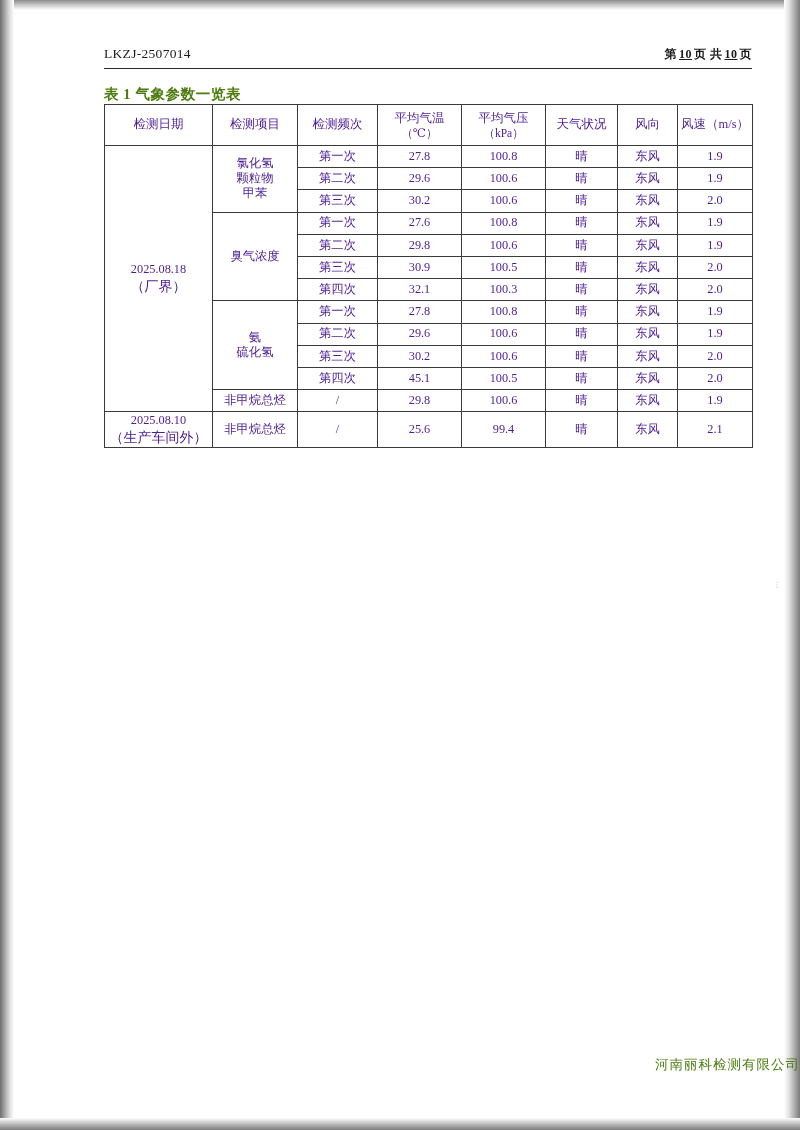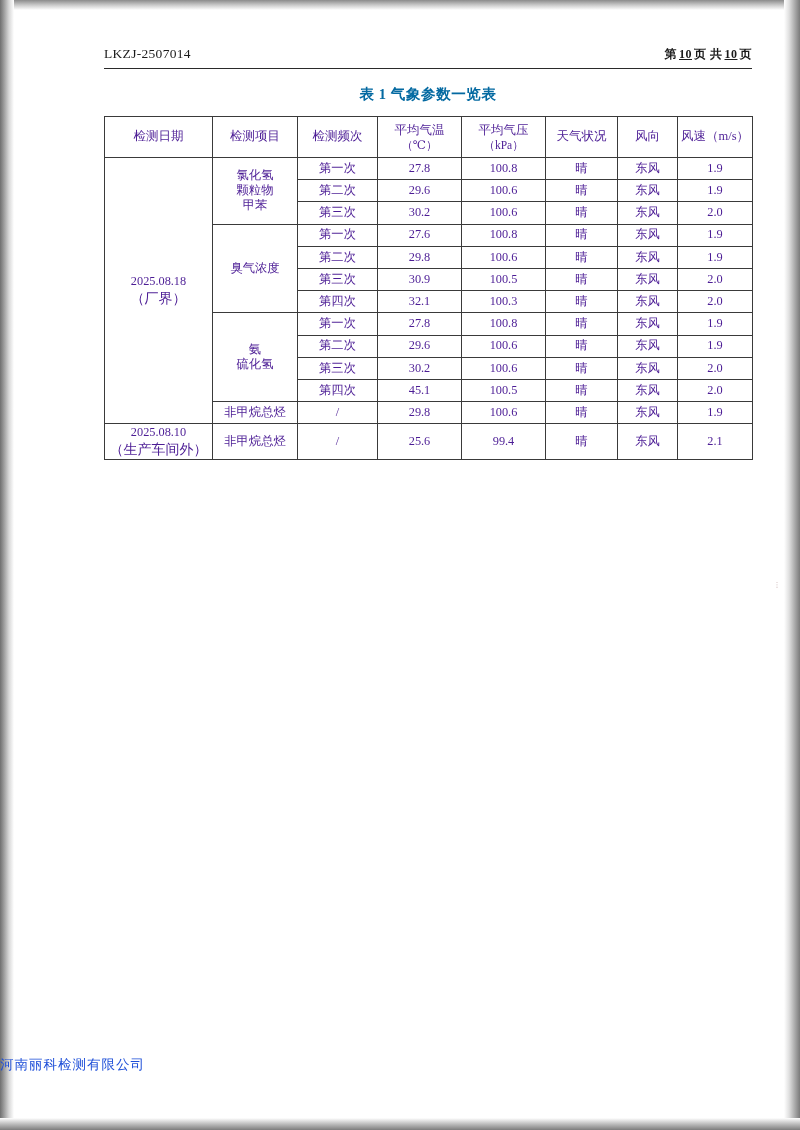--- a/index.html
+++ b/index.html
@@ -78,27 +78,27 @@
     margin-top: 1px;
   }
   .attachment-title {
     margin-top: 22px;
     font-size: 15px;
     font-weight: bold;
     letter-spacing: 1px;
     color: #111;
   }
   .table-caption {
-    text-align: center;
+    text-align: left;
     font-size: 14.5px;
     font-weight: bold;
     margin-top: 16px;
-    margin-bottom: 12px;
+    margin-bottom: 0;
     letter-spacing: 0.6px;
-    color: #0369a1;
+    color: #4d7c0f;
   }
   table.weather {
     border-collapse: collapse;
     width: 648px;
     table-layout: fixed;
     font-size: 12.3px;
     color: #4c1d95;
   }
   table.weather th, table.weather td {
     border: 1px solid #3a3a3a;
@@ -135,23 +135,23 @@
     line-height: 1.45;
   }
   .item-cell-multi span {
     display: block;
   }
   .footer {
     position: absolute;
     left: 0;
     right: 0;
     bottom: 56px;
-    text-align: left;
+    text-align: right;
     font-size: 13.5px;
-    color: #1d4ed8;
+    color: #4d7c0f;
     letter-spacing: 1px;
   }
   
   .margin-mark {
     position: absolute;
     right: 18px;
     width: 10px;
     font-size: 7px;
     color: #b99c9c;
     line-height: 1.6;

